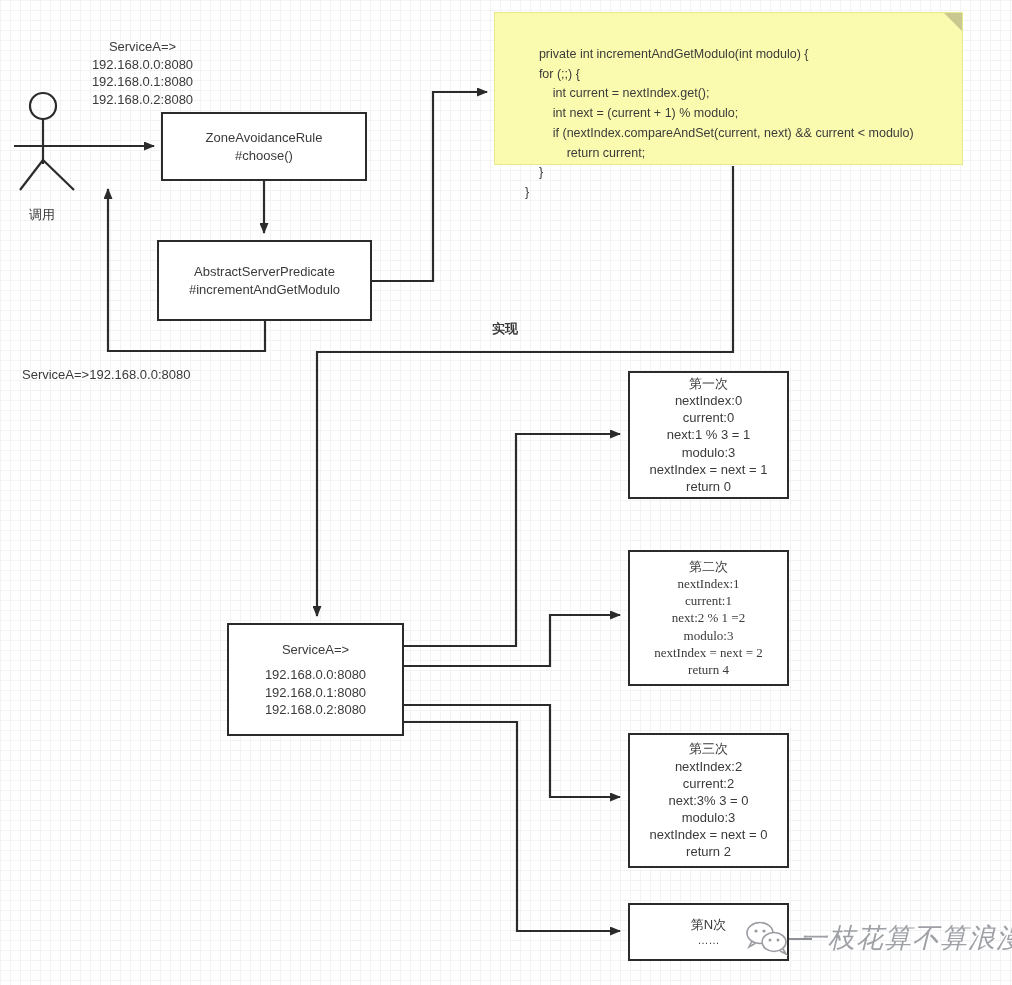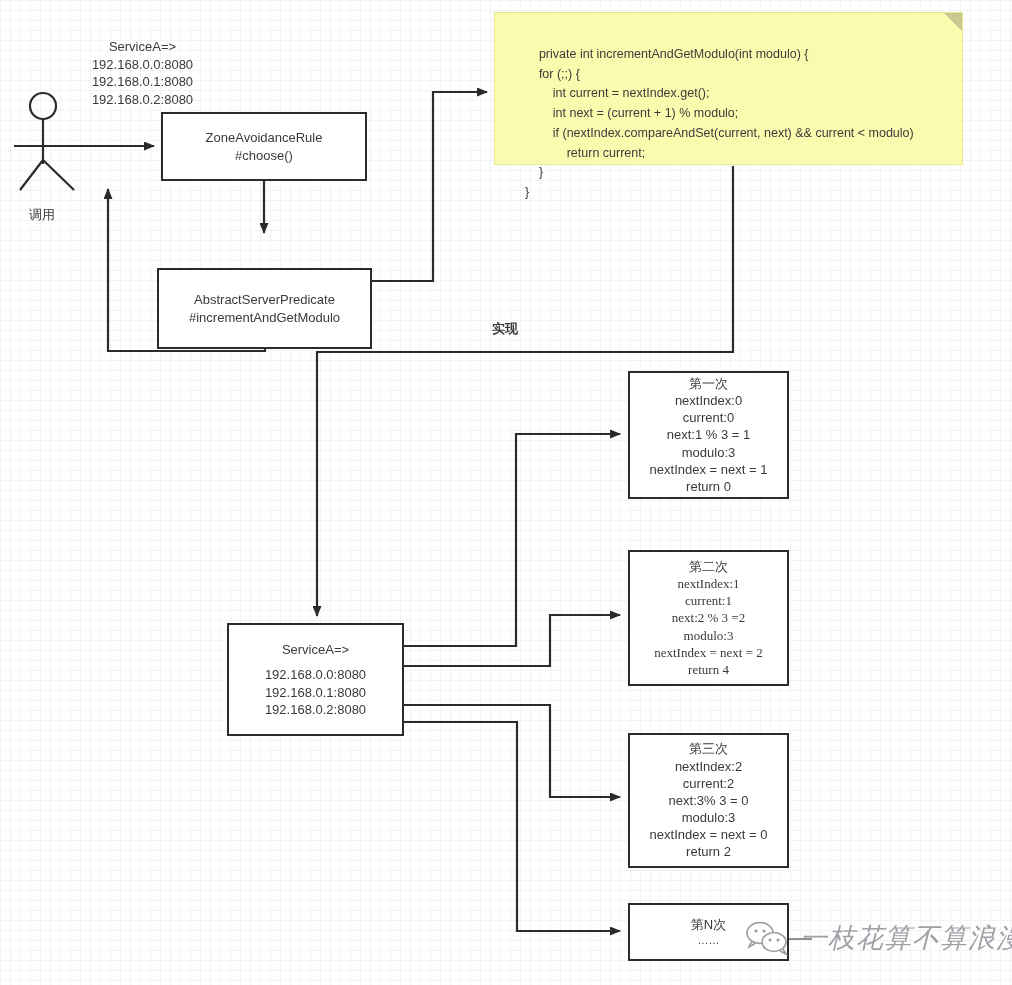--- a/index.html
+++ b/index.html
@@ -141,29 +141,30 @@
       <line x1="31" y1="70" x2="62" y2="100"></line>
     </g>
   </svg>
   <div class="label" style="left:12px; top:206px; width:60px;">调用</div>
 
   <div class="label" style="left:35px; top:38px; width:215px;">ServiceA=&gt;
 192.168.0.0:8080
 192.168.0.1:8080
 192.168.0.2:8080</div>
 
+  <div class="label" style="left:22px; top:366px; width:260px; text-align:left;">ServiceA=&gt;192.168.0.0:8080</div>
 
   <div class="label" style="left:475px; top:320px; width:60px;font-weight:bold;">实现</div>
 
   <div class="node" style="left:161px; top:112px; width:206px; height:69px;">
     <span class="ln">ZoneAvoidanceRule</span>
     <span class="ln">#choose()</span>
   </div>
 
-  <div class="node" style="left:157px; top:240px; width:215px; height:81px;margin-top:28px;">
+  <div class="node" style="left:157px; top:240px; width:215px; height:81px;">
     <span class="ln">AbstractServerPredicate</span>
     <span class="ln">#incrementAndGetModulo</span>
   </div>
 
   <div class="node" style="left:227px; top:623px; width:177px; height:113px;">
     <span class="ln">ServiceA=&gt;</span>
     <span class="sp"></span>
     <span class="ln">192.168.0.0:8080</span>
     <span class="ln">192.168.0.1:8080</span>
     <span class="ln">192.168.0.2:8080</span>
@@ -188,21 +189,21 @@
     <span class="ln">next:1 % 3 = 1</span>
     <span class="ln">modulo:3</span>
     <span class="ln">nextIndex = next = 1</span>
     <span class="ln">return 0</span>
   </div>
 
   <div class="node" style="left:628px; top:550px; width:161px; height:136px;font-family:Liberation Serif, serif;">
     <span class="ln">第二次</span>
     <span class="ln">nextIndex:1</span>
     <span class="ln">current:1</span>
-    <span class="ln">next:2 % 3 =2</span>
+    <span class="ln">next:2 % 1 =2</span>
     <span class="ln">modulo:3</span>
     <span class="ln">nextIndex = next = 2</span>
     <span class="ln">return 4</span>
   </div>
 
   <div class="node" style="left:628px; top:733px; width:161px; height:135px;">
     <span class="ln">第三次</span>
     <span class="ln">nextIndex:2</span>
     <span class="ln">current:2</span>
     <span class="ln">next:3% 3 = 0</span>

